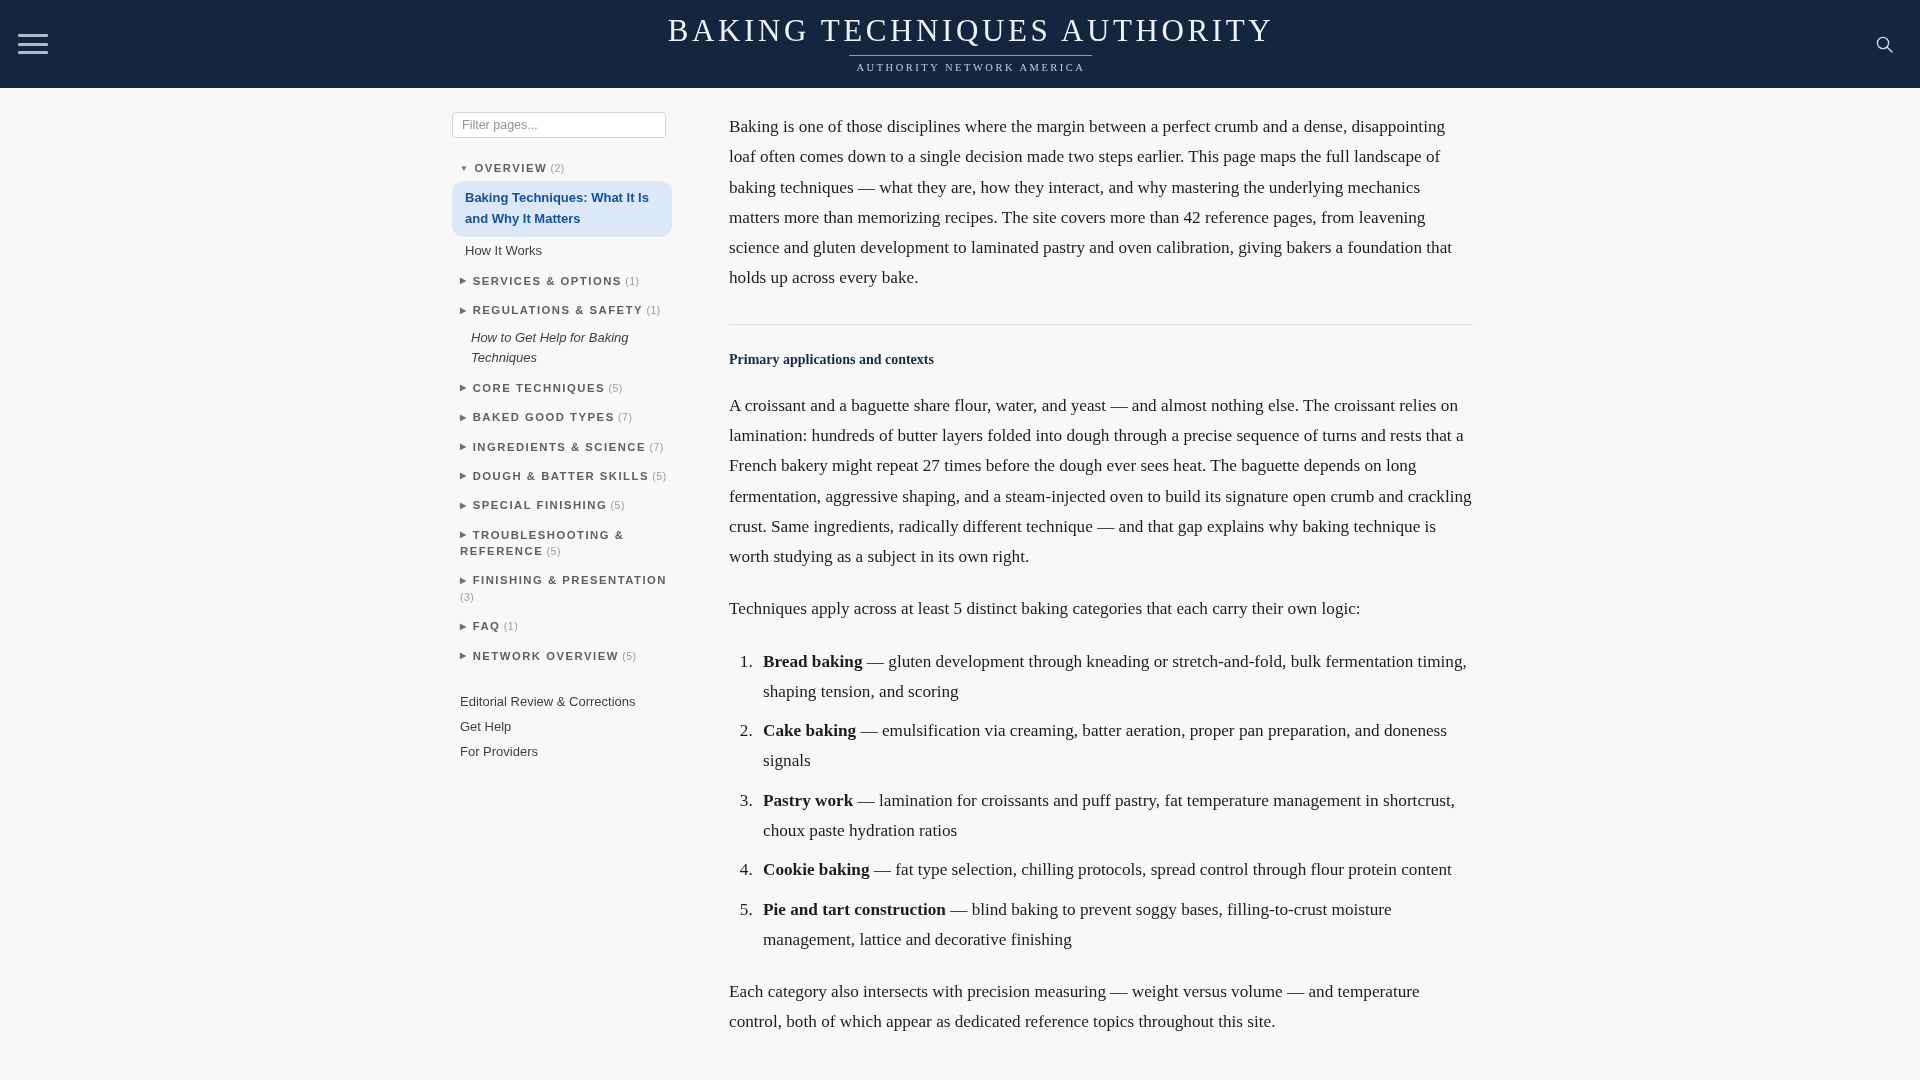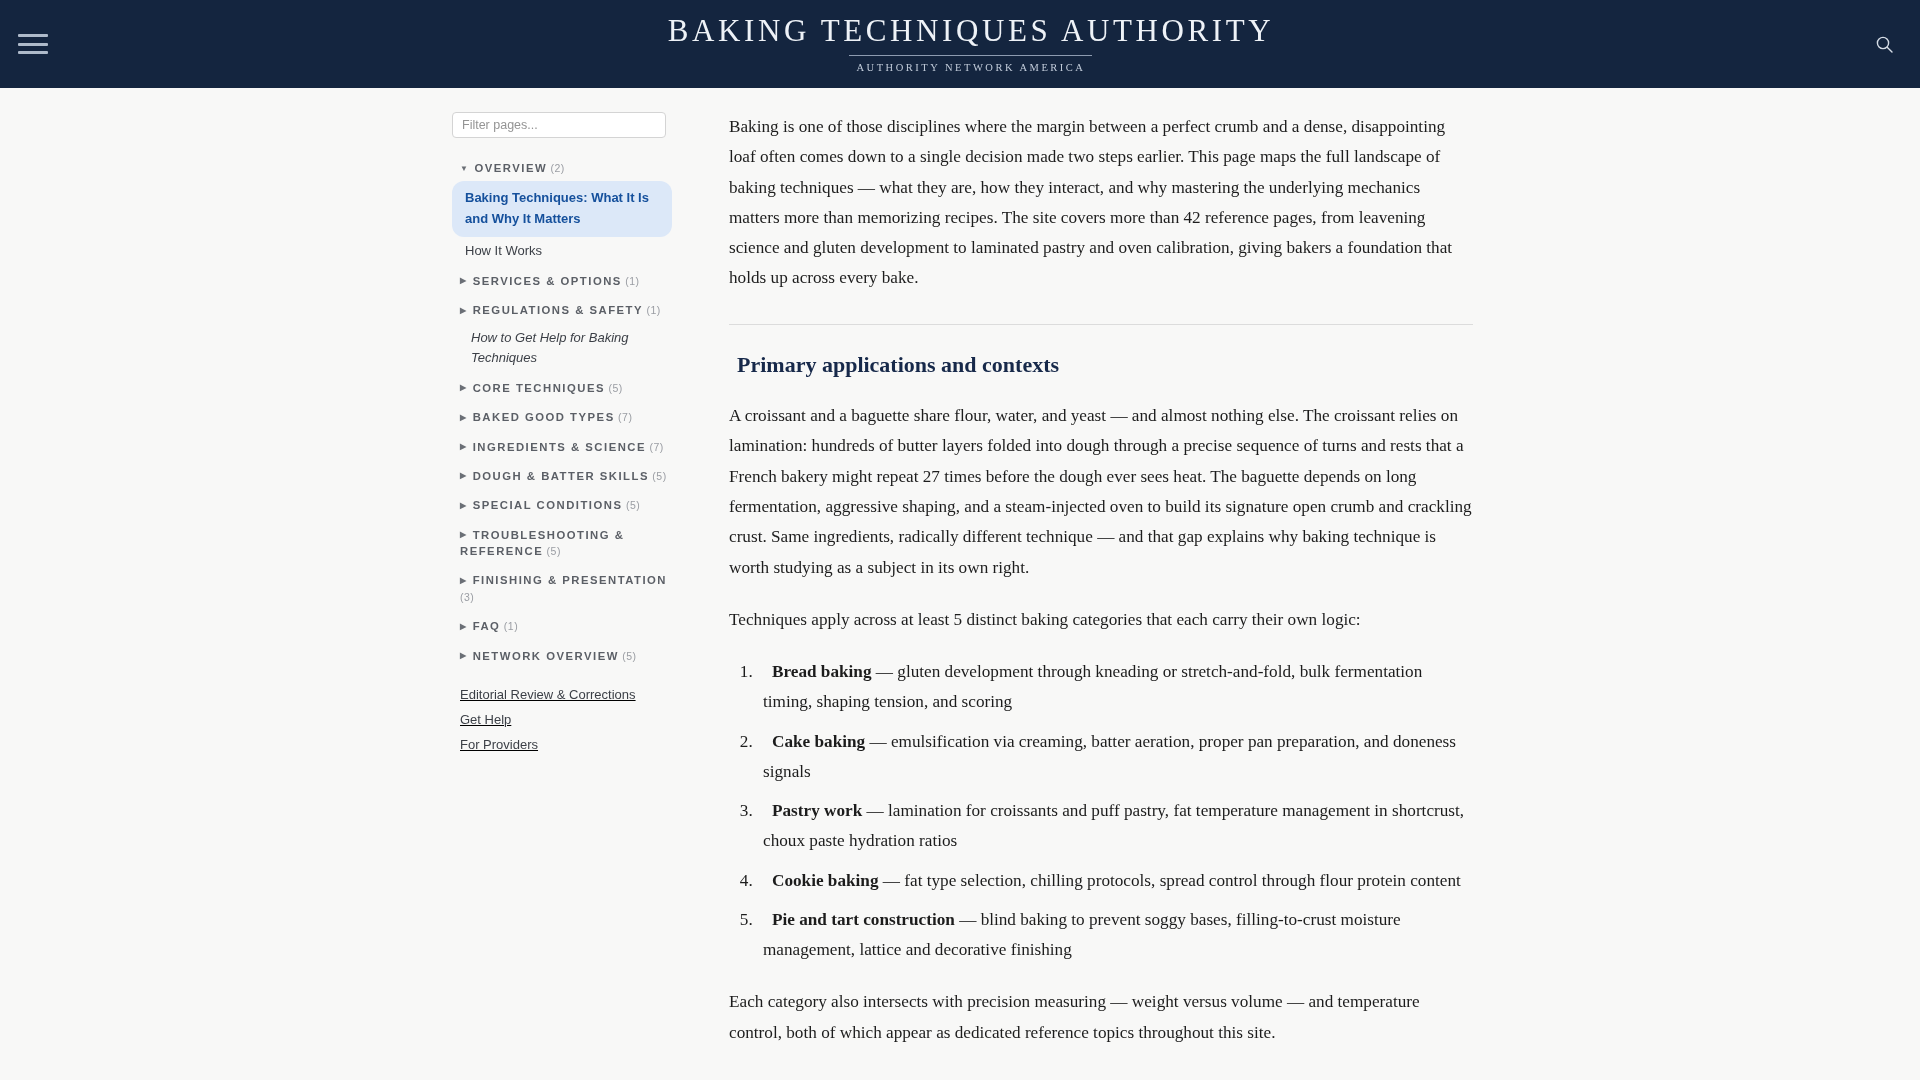--- a/index.html
+++ b/index.html
@@ -141,21 +141,21 @@
   }
   .nav-link.active {
     background: #dce8f8;
     color: #15509c;
     font-weight: bold;
     border-radius: 12px;
     padding: 7px 10px 8px 13px;
   }
   .nav-link.child { padding-left: 19px; font-style: italic; }
 
-  .footer-links { margin-top: 13px; text-decoration: underline; }
+  .footer-links { margin-top: 20px; }
   .footer-links a {
     display: block;
     color: #3b3f46;
     font-size: 13px;
     padding: 5px 0 5px 8px;
     text-decoration: none;
     cursor: pointer;
   }
 
   
@@ -165,37 +165,37 @@
     margin: 0 0 22px 0;
     color: #1d1d1d;
   }
   .content .lead { margin-bottom: 30px; }
   hr.divider {
     border: none;
     border-top: 1px solid #dcdcdc;
     margin: 22px 0 26px 0;
   }
   .content h2 {
-    font-size: 22px;
+    font-size: 14px;
     color: #17294a;
     font-weight: bold;
-    margin: 0 0 22px 8px;
+    margin: 0 0 22px 0;
     line-height: 1.3;
   }
   .content ol {
     margin: 0 0 22px 0;
     padding-left: 28px;
   }
   .content ol li {
     font-size: 17.2px;
     line-height: 1.76;
     margin-bottom: 9px;
     padding-left: 6px;
   }
-  .content ol li b { font-weight: bold; margin-left: 9px; }
+  .content ol li b { font-weight: bold; }
 </style>
 </head>
 <body>
 
 <header class="site-header">
   <div class="hamburger">
     <span></span>
     <span></span>
     <span></span>
   </div>
@@ -237,21 +237,21 @@
         <div class="nav-group">
           <div class="group-header"><span class="tri">▶</span><span>BAKED GOOD TYPES</span><span class="cnt"> (7)</span></div>
         </div>
         <div class="nav-group">
           <div class="group-header"><span class="tri">▶</span><span>INGREDIENTS &amp; SCIENCE</span><span class="cnt"> (7)</span></div>
         </div>
         <div class="nav-group">
           <div class="group-header"><span class="tri">▶</span><span>DOUGH &amp; BATTER SKILLS</span><span class="cnt"> (5)</span></div>
         </div>
         <div class="nav-group">
-          <div class="group-header"><span class="tri">▶</span><span>SPECIAL CONDITIONS</span><span class="cnt"> (5)</span></div>
+          <div class="group-header"><span class="tri">▶</span><span>SPECIAL FINISHING</span><span class="cnt"> (5)</span></div>
         </div>
         <div class="nav-group">
           <div class="group-header"><span class="tri">▶</span><span>TROUBLESHOOTING &amp; REFERENCE</span><span class="cnt"> (5)</span></div>
         </div>
         <div class="nav-group">
           <div class="group-header"><span class="tri">▶</span><span>FINISHING &amp; PRESENTATION</span><span class="cnt"> (3)</span></div>
         </div>
         <div class="nav-group">
           <div class="group-header"><span class="tri">▶</span><span>FAQ</span><span class="cnt"> (1)</span></div>
         </div>

